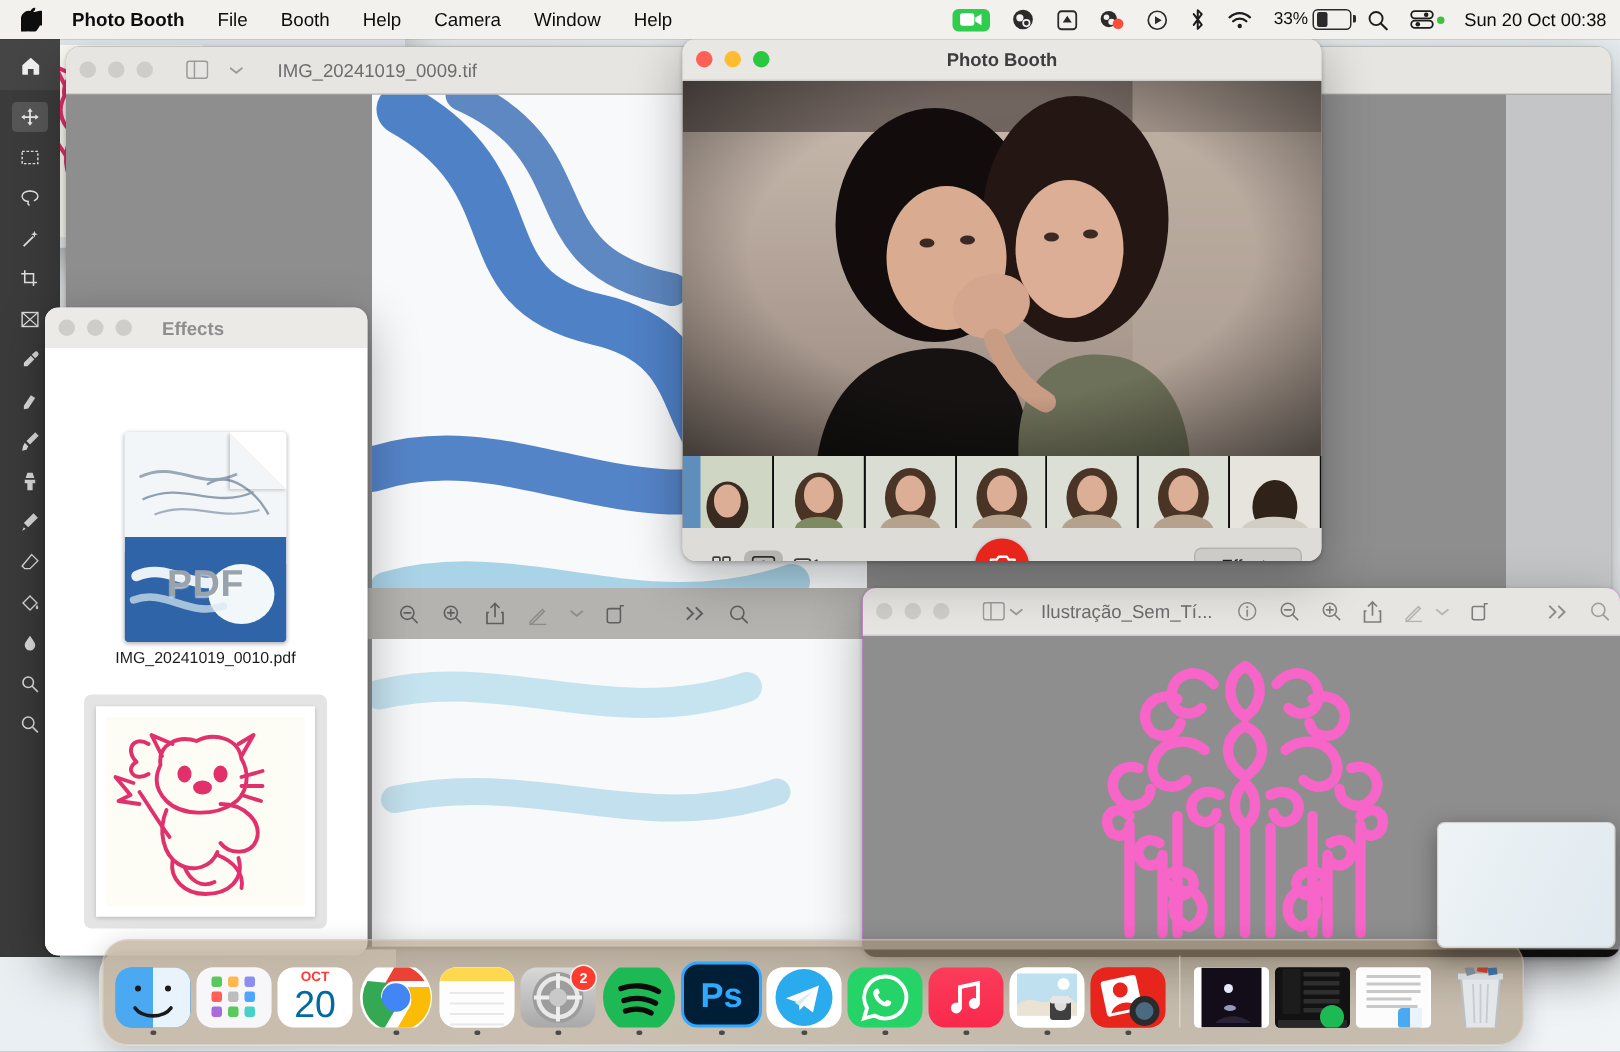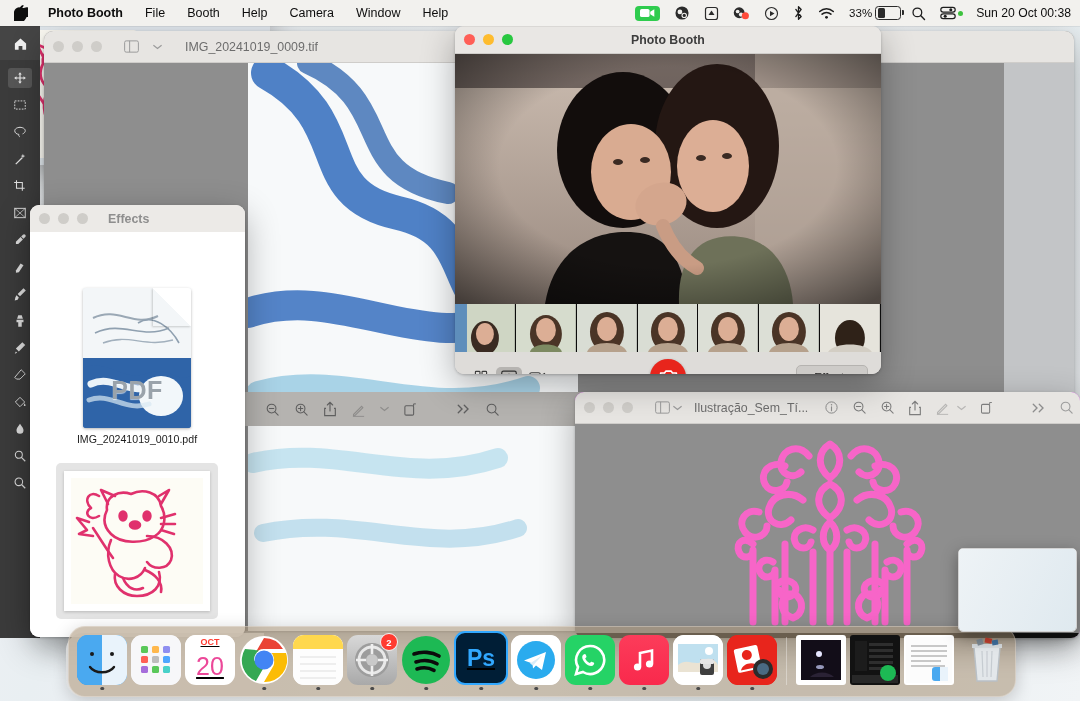--- a/index.html
+++ b/index.html
@@ -66,22 +66,22 @@
   #pstopbar{position:absolute;left:0;top:26px;width:40px;height:20px;background:#4a4a4a;}
 
   
   #dock{position:absolute;left:68px;bottom:4px;width:930px;height:64px;
      background:rgba(171,150,122,.58);border-radius:17px;
      border:.5px solid rgba(255,255,255,.28);
      display:flex;align-items:flex-end;padding:0 8px 5px;gap:4px;z-index:460;
      box-shadow:0 4px 18px rgba(0,0,0,.2);}
   #dockleft-overlay{position:absolute;left:66px;bottom:4px;width:198px;height:64px;
      background:rgba(244,244,244,.80);border-radius:17px 0 0 17px;z-index:459;}
-  .dockicon{width:50px;height:50px;border-radius:11px;position:relative;
-     display:flex;align-items:center;justify-content:center;overflow:hidden;flex:0 0 auto;text-decoration:underline;}
+  .dockicon{width:50px;height:40px;border-radius:11px;position:relative;
+     display:flex;align-items:center;justify-content:center;overflow:hidden;flex:0 0 auto;}
   .dockdot{position:absolute;bottom:1px;left:50%;transform:translateX(-50%);
      width:3.5px;height:3.5px;border-radius:50%;background:#4a4a4a;}
   .dockitem{position:relative;display:flex;flex-direction:column;align-items:center;
      width:52px;padding-bottom:6px;}
   .dsep{width:1px;height:48px;background:rgba(255,255,255,.35);margin:0 5px 6px;flex:0 0 auto;}
   .badge{position:absolute;top:-2px;right:-1px;background:#ff3b30;color:#fff;
      font-size:9.5px;font-weight:bold;border-radius:9px;min-width:16px;height:16px;
      display:flex;align-items:center;justify-content:center;border:1.5px solid #f4f4f4;z-index:3;}
 
   
@@ -887,21 +887,21 @@
         </g>
         </svg>
     </div>
   </div>
 
   <div class="dockitem">
     <div class="dockicon" style="background:#fff;flex-direction:column;">
       <div style="width:100%;height:13px;background:#fff;color:#ff3b30;font-size:9px;font-weight:bold;
            display:flex;align-items:center;justify-content:center;">OCT</div>
       <div style="flex:1;width:100%;display:flex;align-items:center;justify-content:center;
-           font-size:25px;color:#ec4899;">20</div>
+           font-size:25px;color:#0369a1;">20</div>
     </div>
   </div>
 
   <div class="dockitem">
     <div class="dockicon">
       <svg width="50" height="50" viewBox="0 0 50 50">
           <circle cx="25" cy="25" r="24" fill="#fff"></circle>
           <path d="M25 3a22 22 0 0 1 19 11H25a11 11 0 0 0-9.6 5.6z" fill="#ea4335"></path>
           <path d="M6 14a22 22 0 0 0 11 32l9.5-16.4A11 11 0 0 1 15 25c0-4 2-7.6 5-9.6z" fill="#34a853"></path>
           <path d="M47 18a22 22 0 0 1-22 29l9.6-16.5A11 11 0 0 0 35 25c0-2.6-.9-5-2.4-7z" fill="#fbbc05"></path>

